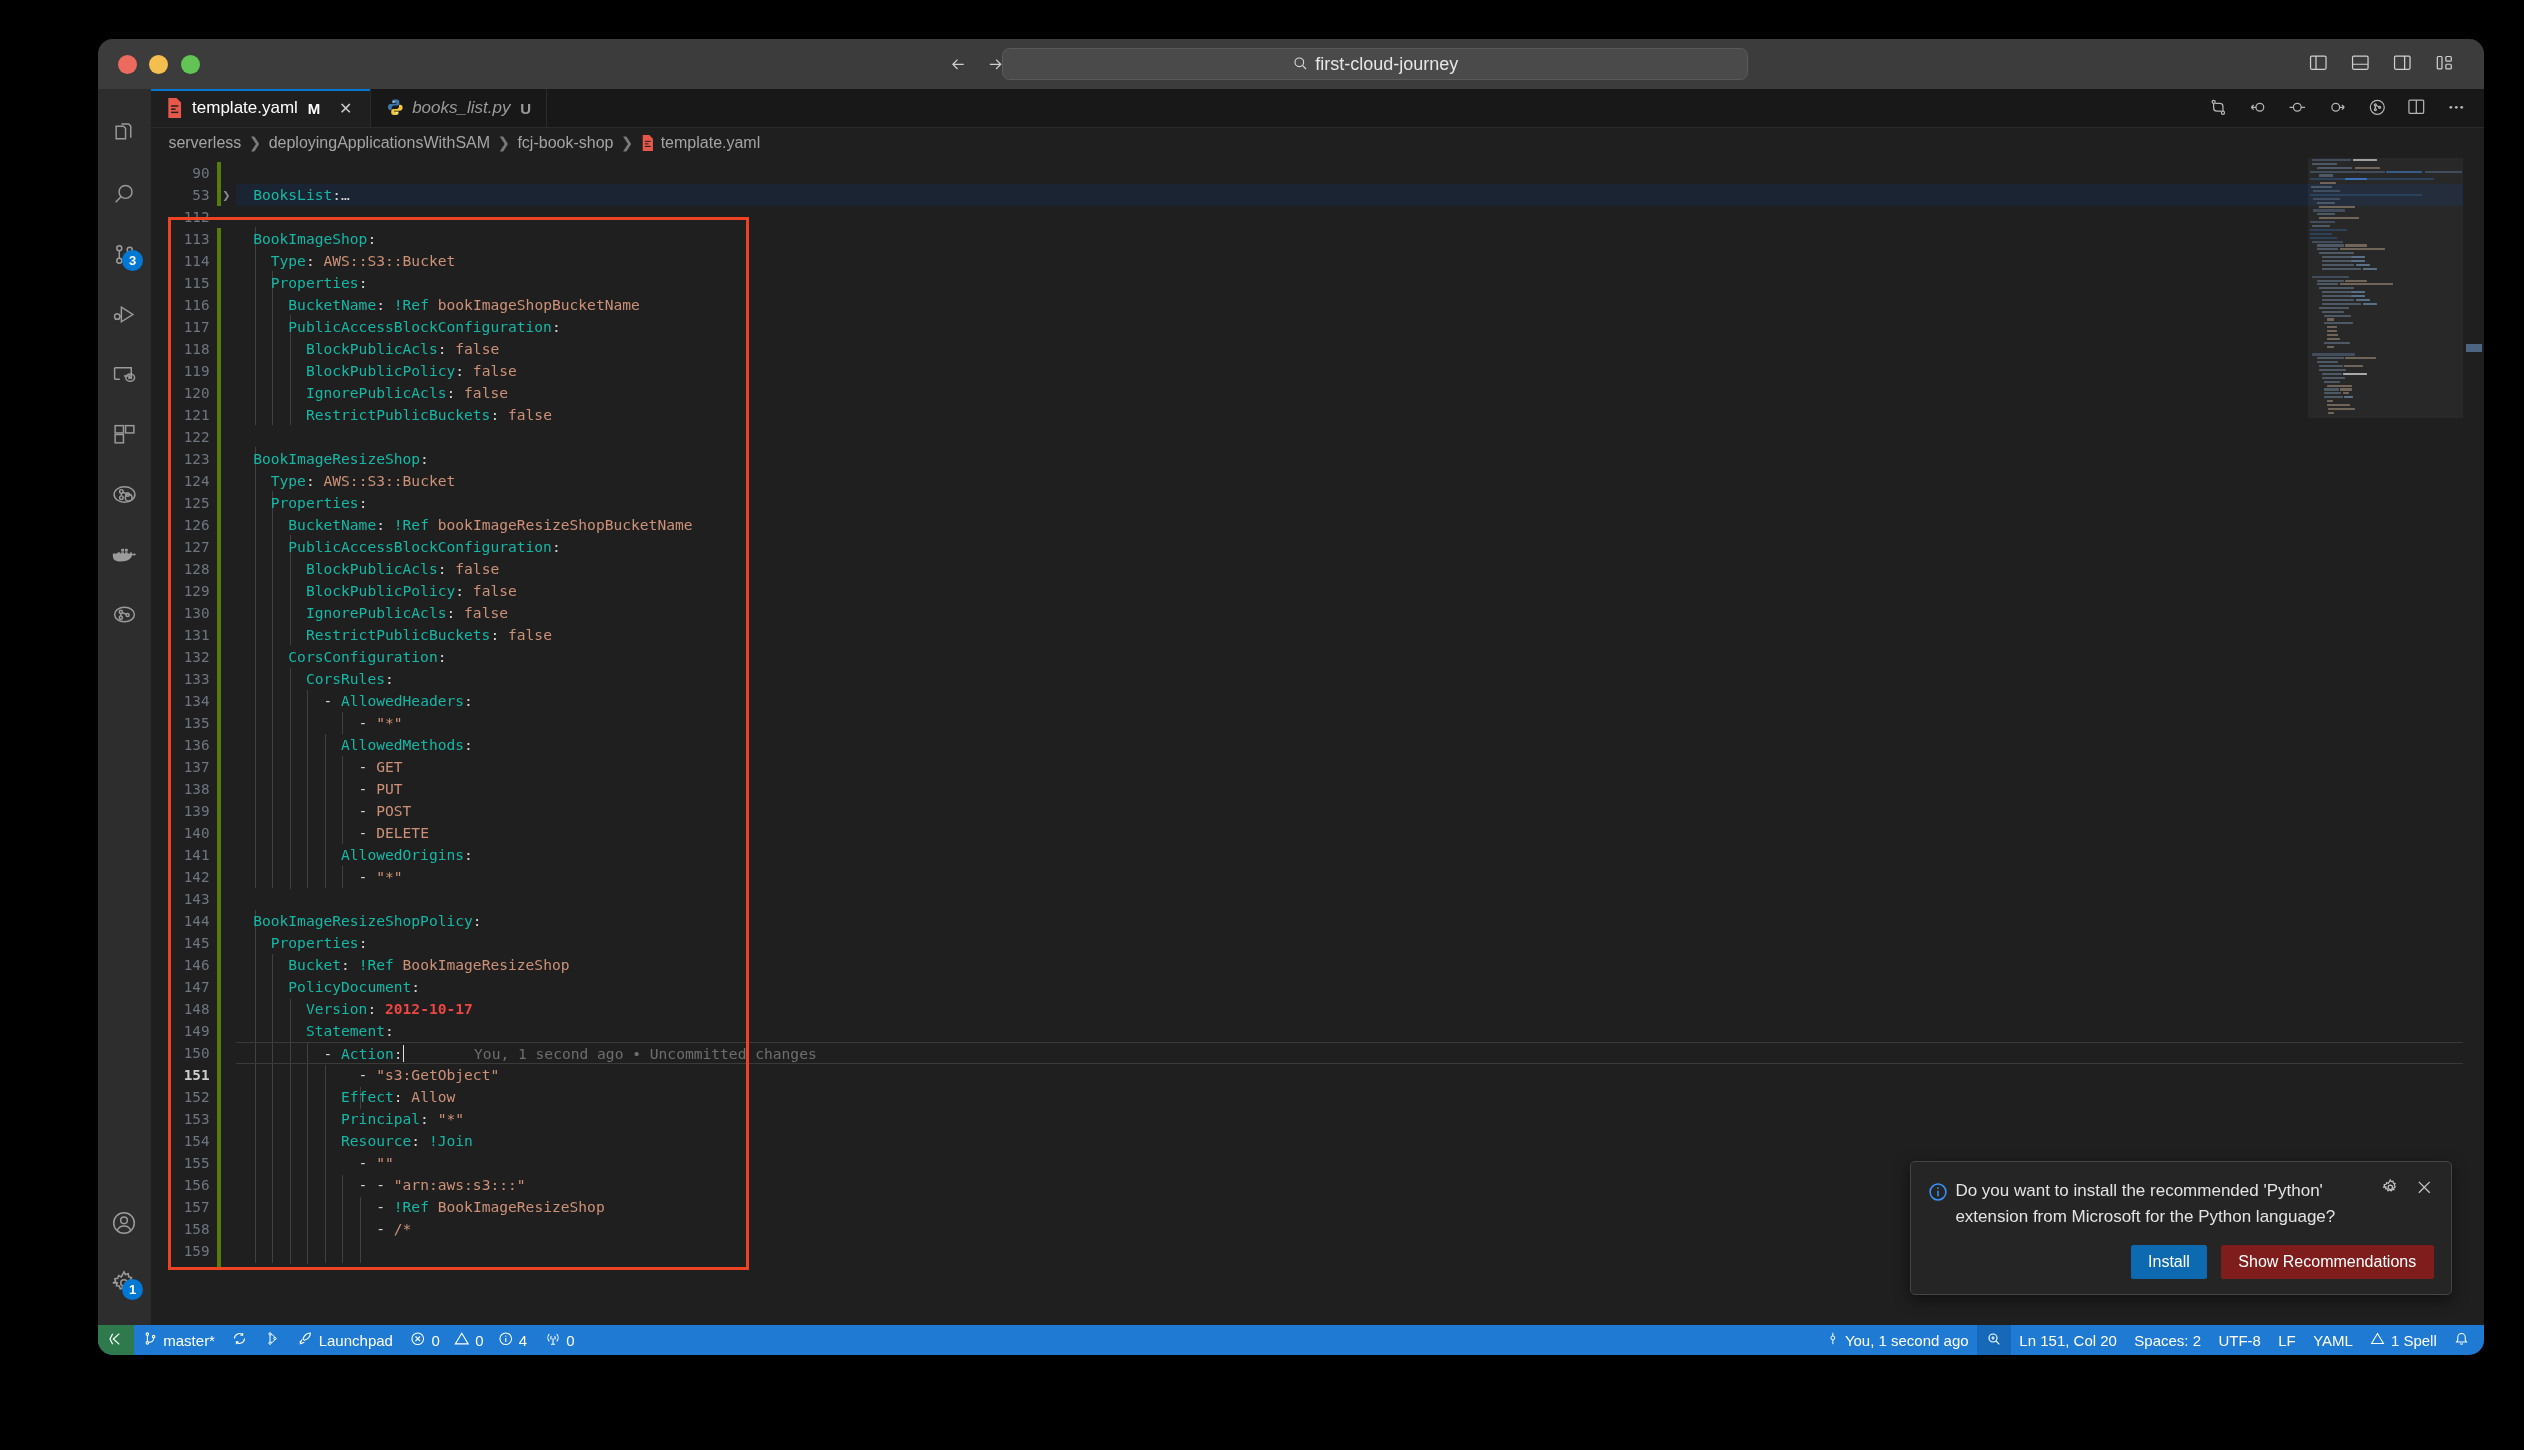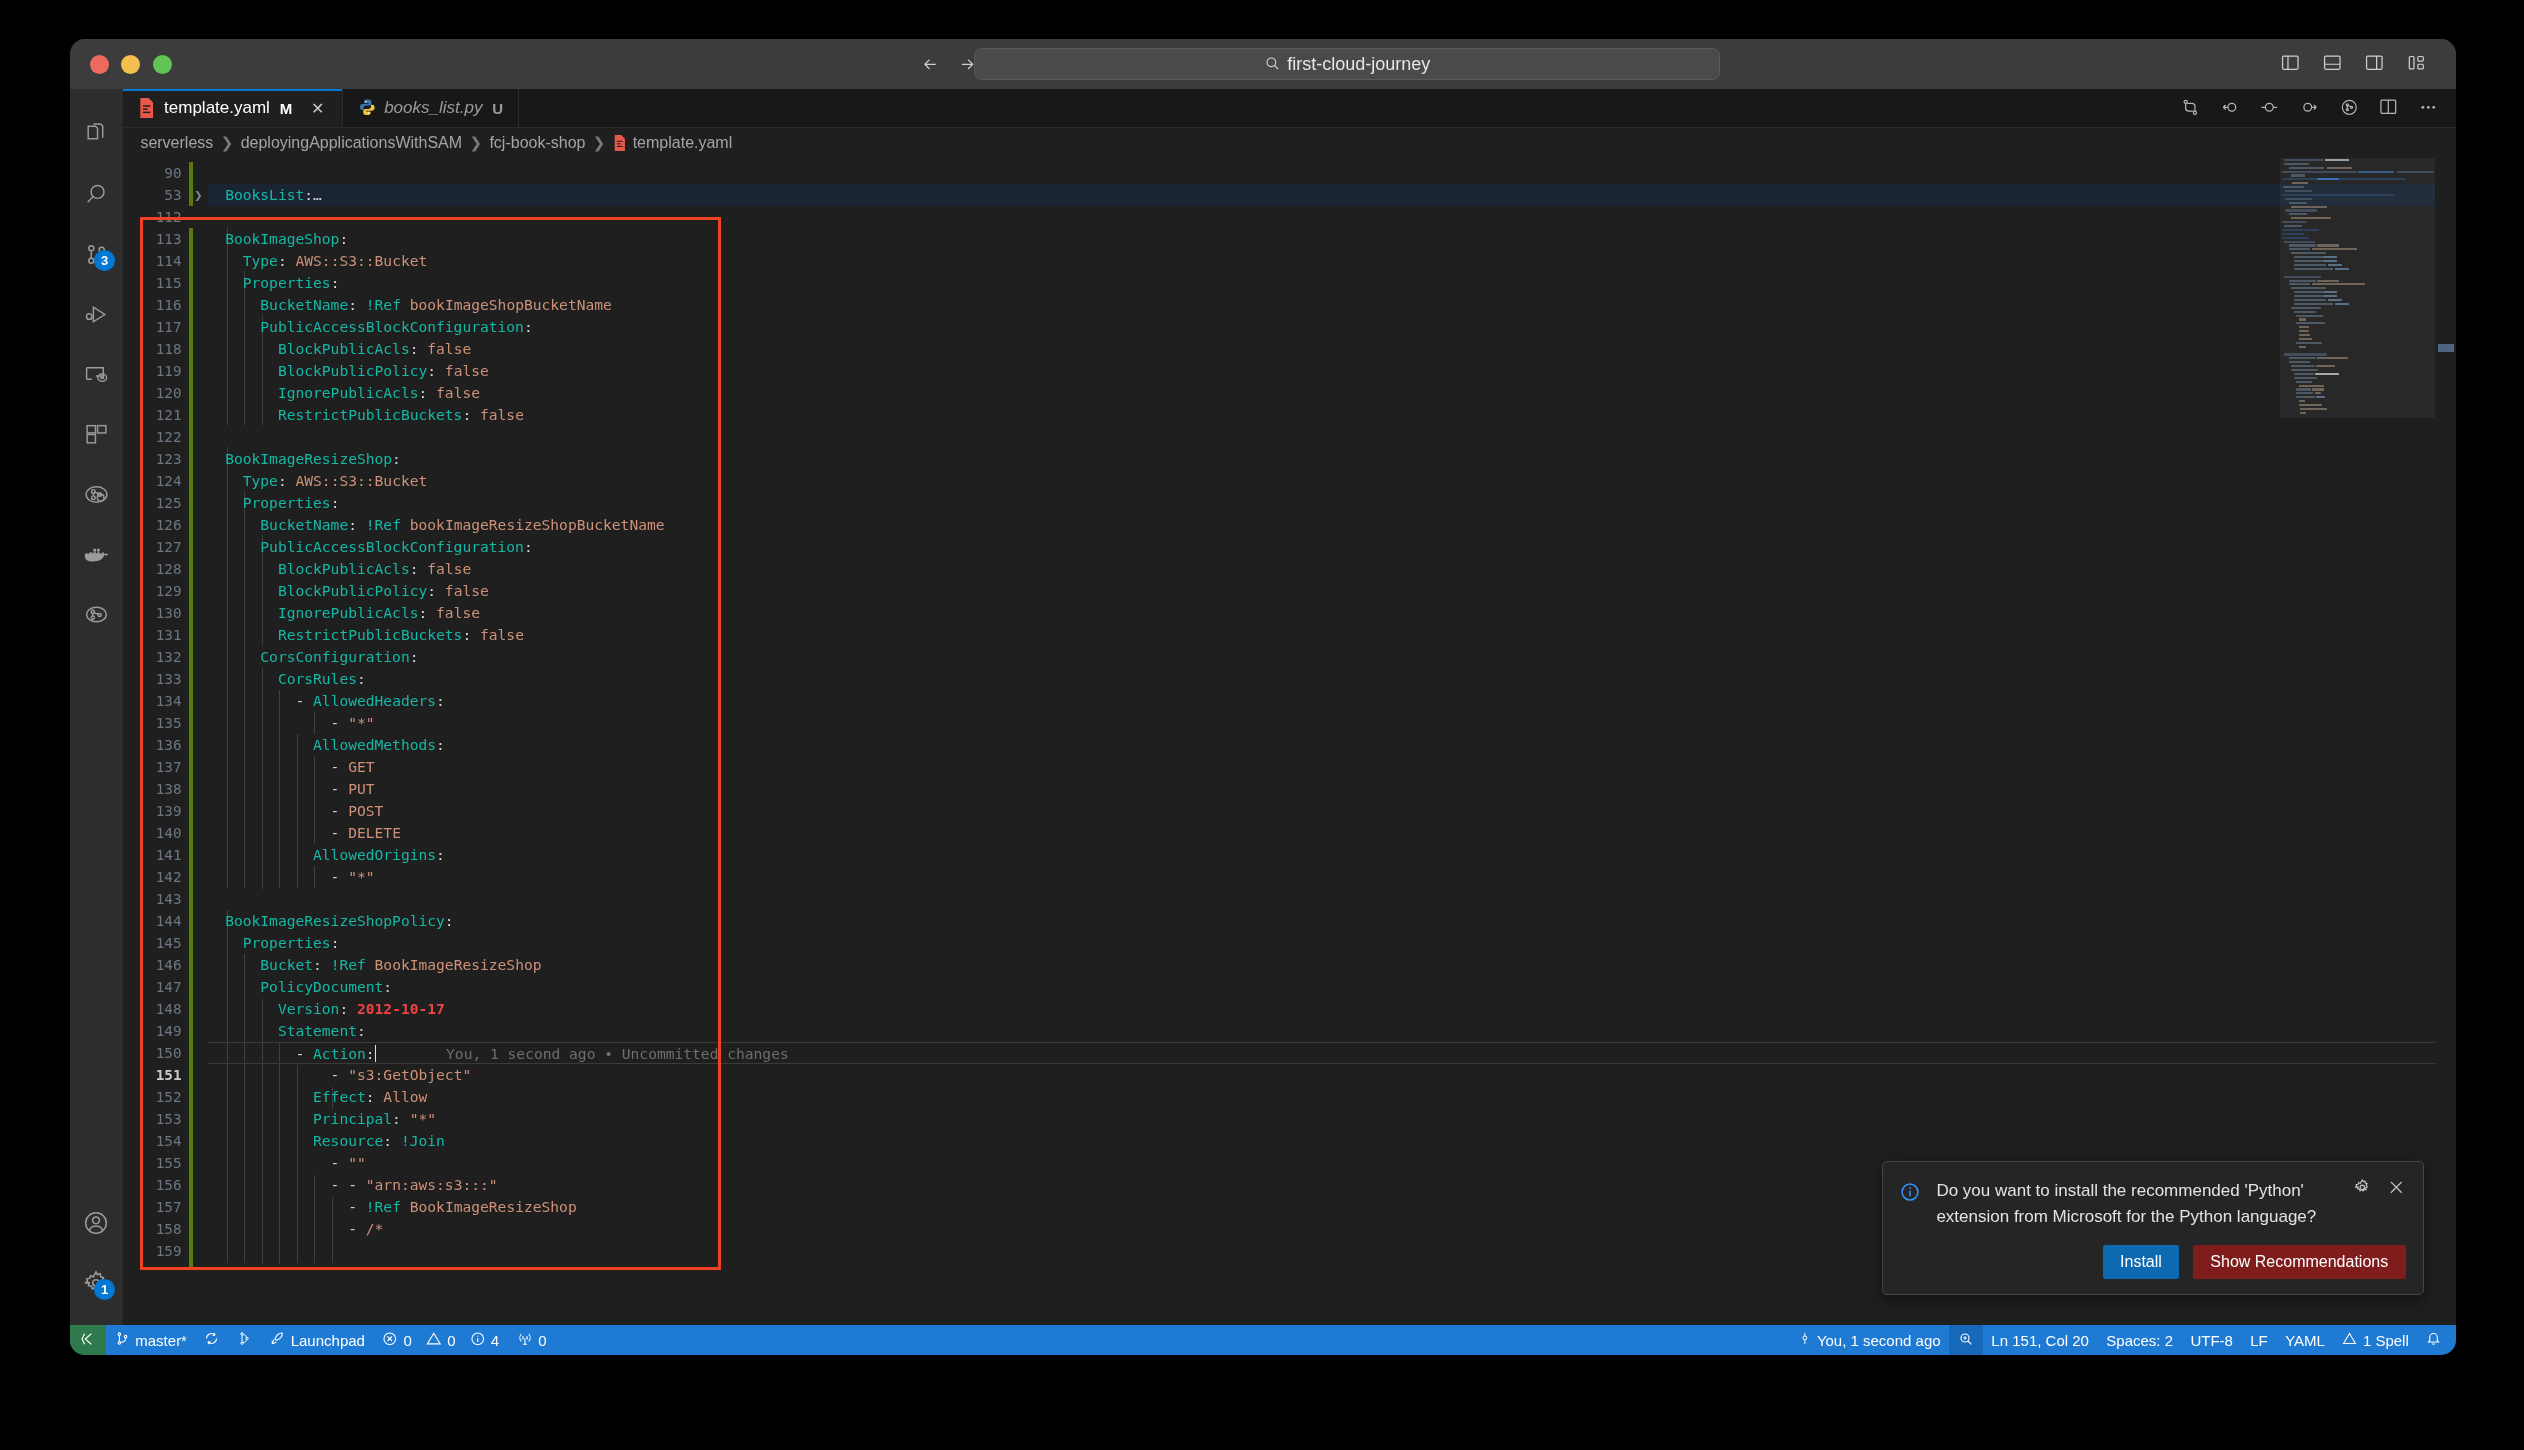--- a/index.html
+++ b/index.html
@@ -6,20 +6,21 @@
   html, body {
     width: 2525px; height: 1450px;
     background: #000;
     font-family: "Liberation Sans", sans-serif;
     overflow: hidden;
   }
   .desktop {
     position: relative;
     width: 2011px; height: 1450px;
     background: #000000;
+    margin-left: 28px;
   }
   
   .window {
     position: absolute;
     left: 70px; top: 39px;
     width: 2386px; height: 1316px;
     background: #1f1f1f;
     border-radius: 15px;
     overflow: hidden;
     box-shadow: 0 0 37px rgba(0,0,0,.8);
@@ -220,21 +221,21 @@
     position: absolute;
     right: 32px; bottom: 60px;
     width: 542px;
     background: #252526;
     border: 0.6px solid #454545;
     border-radius: 5px;
     box-shadow: 0 5px 15px rgba(0,0,0,.5);
     z-index: 60;
     padding: 16px 17.4px 15px 17.4px;
   }
-  .toast-top { display: flex; gap: 16px; }
+  .toast-top { display: flex; gap: 7px; }
   .toast-msg {
     flex: 1 1 auto;
     color: #e3e3e3; font-size: 17px; line-height: 26px;
   }
   .toast-icons { display: flex; gap: 15px; align-items: flex-start; color: #c5c5c5; }
   .toast-btns { display: flex; justify-content: flex-end; gap: 13.7px; margin-top: 15px; }
   .btn {
     font-size: 16px; padding: 8px 17.4px; border-radius: 2.5px;
     color: #ffffff;
   }

